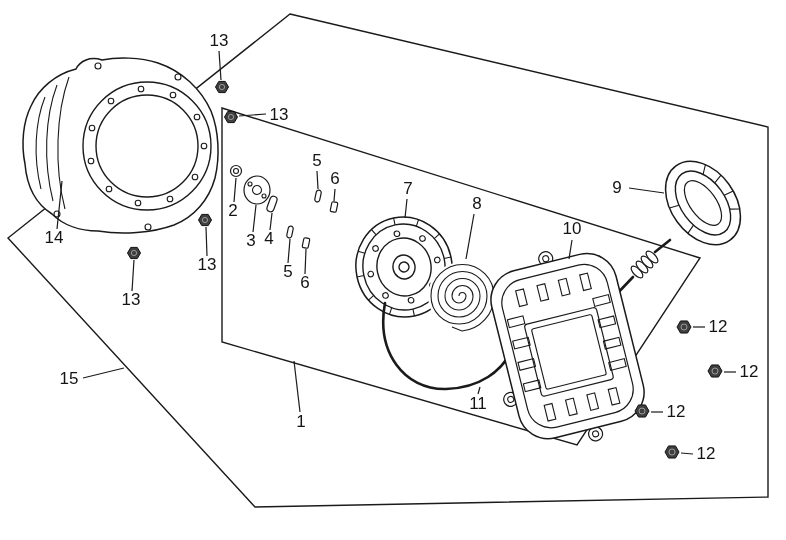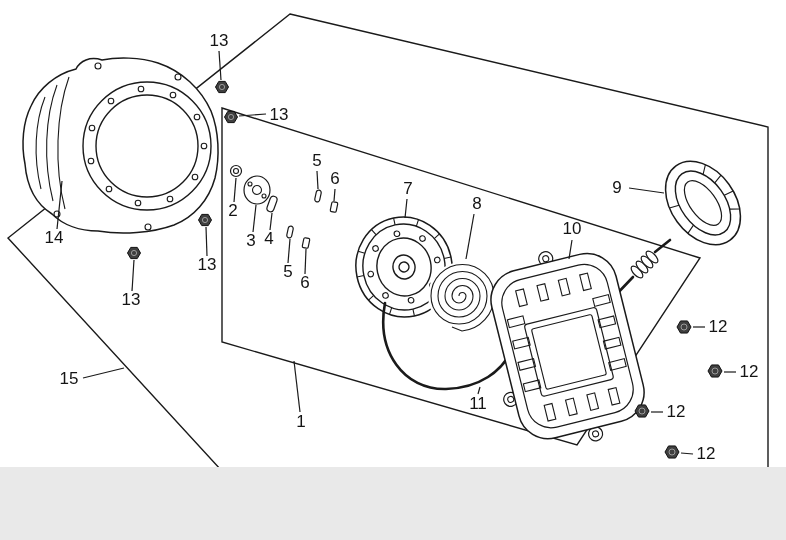--- a/index.html
+++ b/index.html
@@ -1,16 +1,16 @@
 <!DOCTYPE html>
 <html><head>
 <meta charset="utf-8">
 <style>
   html,body{margin:0;padding:0;background:#e9e9e9;}
-  .stage{width:786px;height:467px;background:#ffffff;position:relative;overflow:hidden;
+  .stage{width:786px;height:540px;background:#ffffff;position:relative;overflow:hidden;
          font-family:"Liberation Sans", sans-serif;}
   svg{display:block;}
   .ln{stroke:#1a1a1a;stroke-width:1.4;fill:none;}
   .thin{stroke:#1a1a1a;stroke-width:1.1;fill:none;}
   .fw{fill:#ffffff;stroke:#1a1a1a;stroke-width:1.5;}
   .fw2{fill:#ffffff;stroke:#1a1a1a;stroke-width:1.2;}
   .leader{stroke:#1a1a1a;stroke-width:1.2;fill:none;}
   .callout{font-family:"Liberation Sans", sans-serif;font-size:17px;fill:#141414;}
   .dark{fill:#3f3f3f;stroke:#111111;stroke-width:1;}
   .hl{stroke:#9a9a9a;stroke-width:1;fill:none;}

